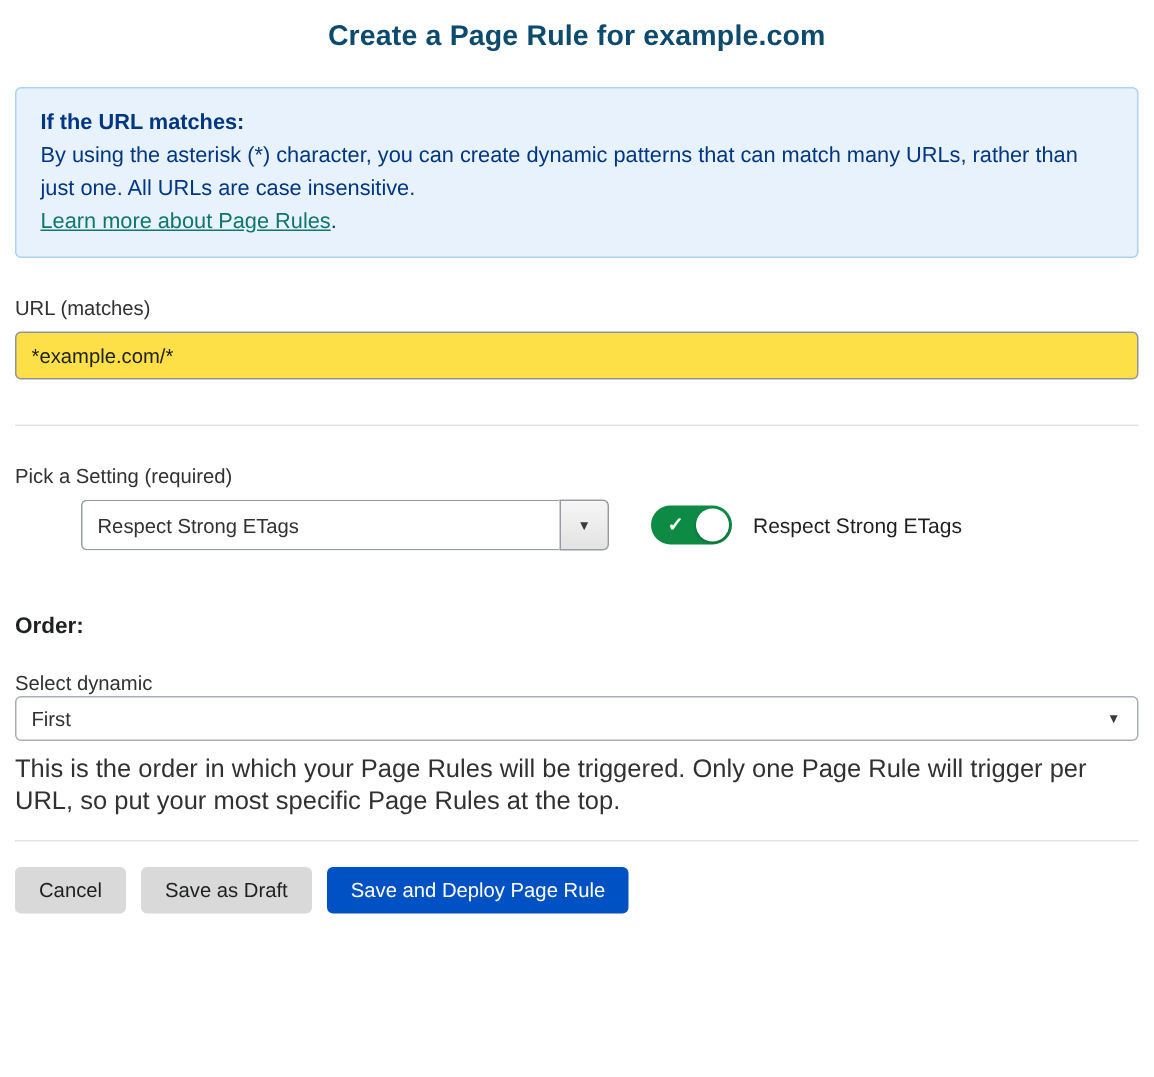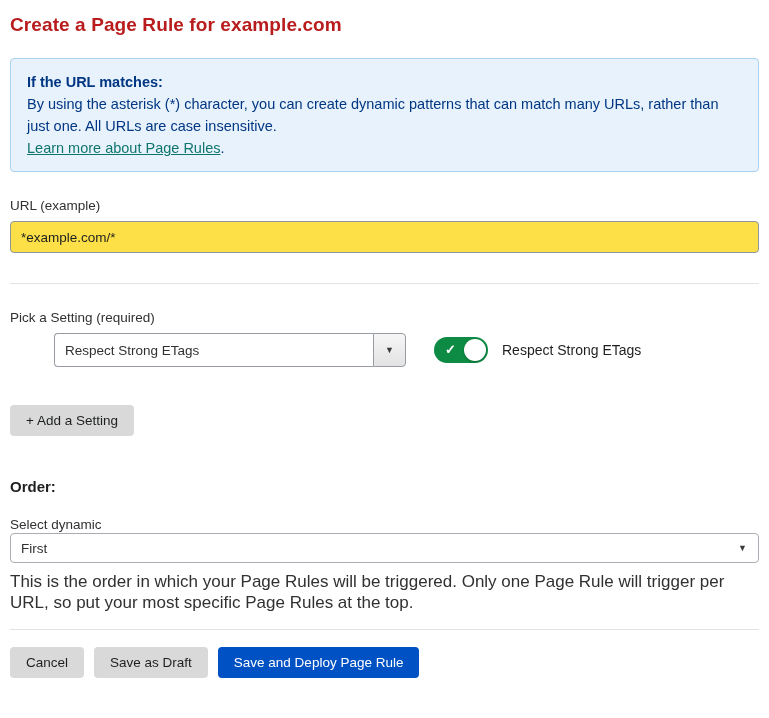--- a/index.html
+++ b/index.html
@@ -8,23 +8,24 @@
     background: #ffffff;
     font-family: "Liberation Sans", sans-serif;
     color: #1d1f20;
     overflow: hidden;
   }
   .page { padding: 12px 10px 0 10px; }
 
   .page-title {
     font-size: 19px;
     font-weight: bold;
-    color: #b91c1c;
+    color: #0c4a6e;
     letter-spacing: 0.1px;
     margin-top: 2px;
+    text-align: center;
   }
 
   .info-box {
     margin-top: 22px;
     background: #e8f2fc;
     border: 1px solid #abd2ef;
     border-radius: 4px;
     padding: 12px 16px;
     color: #003682;
     font-size: 14.5px;
@@ -202,21 +203,21 @@
 <div class="page">
 
   <h1 class="page-title">Create a Page Rule for example.com</h1>
 
   <div class="info-box">
     <div class="info-heading">If the URL matches:</div>
     <div class="info-body">By using the asterisk (*) character, you can create dynamic patterns that can match many URLs, rather than just one. All URLs are case insensitive.</div>
     <div><a class="info-link">Learn more about Page Rules</a><span>.</span></div>
   </div>
 
-  <div class="field-label">URL (example)</div>
+  <div class="field-label">URL (matches)</div>
   <input class="url-input" type="text" value="*example.com/*" style="">
 
   <hr class="divider">
 
 
   <div class="field-label">Pick a Setting (required)</div>
 
   <div class="setting-row">
     <div class="setting-select">
       <div class="select-value">Respect Strong ETags</div>
@@ -225,21 +226,20 @@
       </div>
     </div>
 
     <div class="toggle">
       <span class="check">✓</span>
       <span class="knob"></span>
     </div>
     <div class="toggle-label">Respect Strong ETags</div>
   </div>
 
-  <button class="btn btn-gray add-setting-btn">+ Add a Setting</button>
 
   <div class="section-heading" style="margin-top: 42px;">Order:</div>
 
   <div class="field-label" style="margin-top: 22px;">Select dynamic</div>
 
   <div class="order-select">
     <span>First</span>
     <span class="caret">▼</span>
   </div>
 

